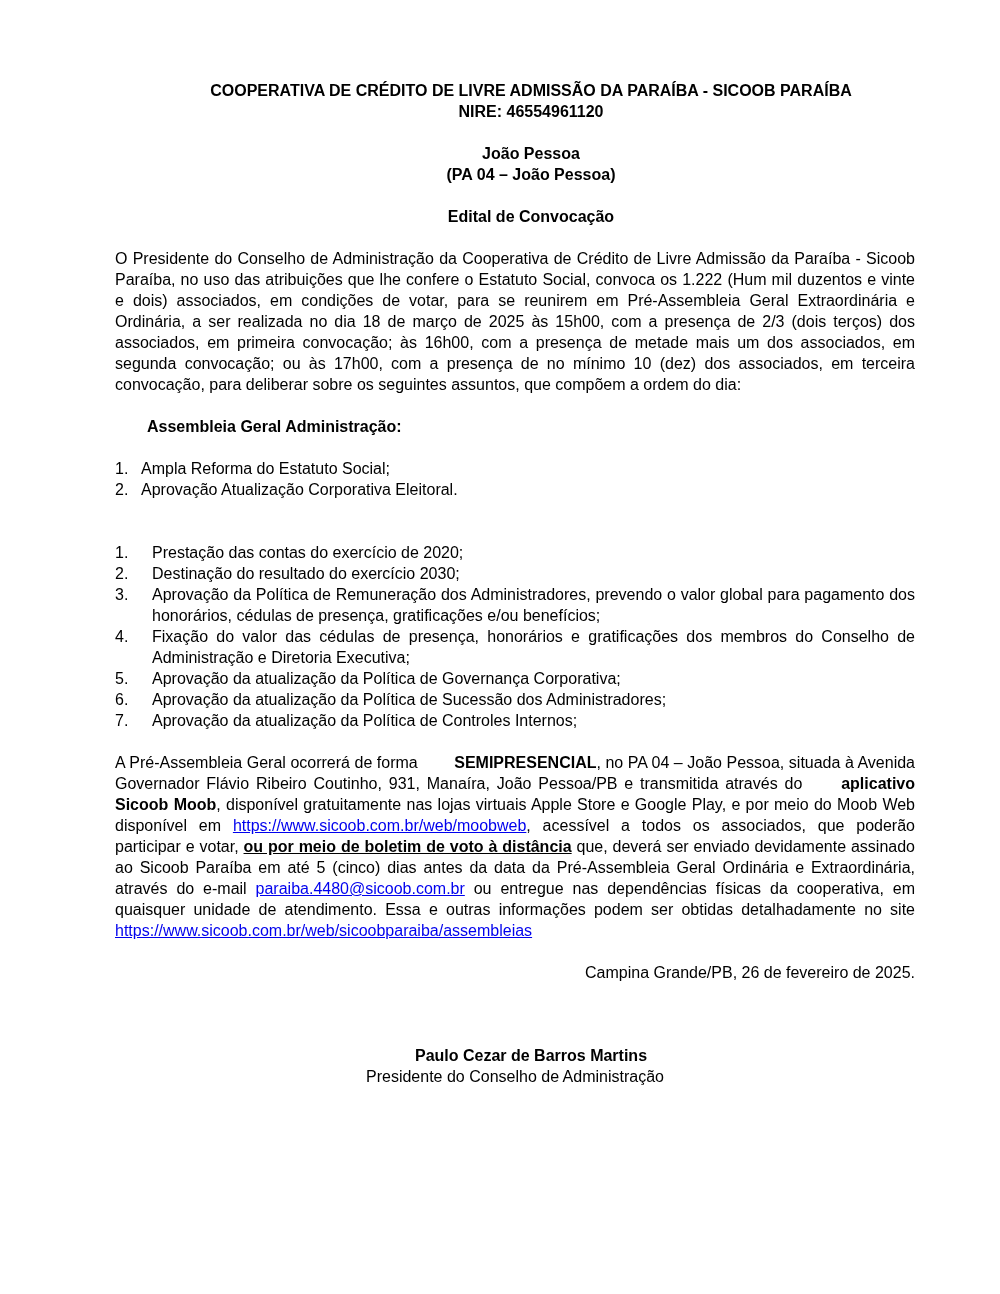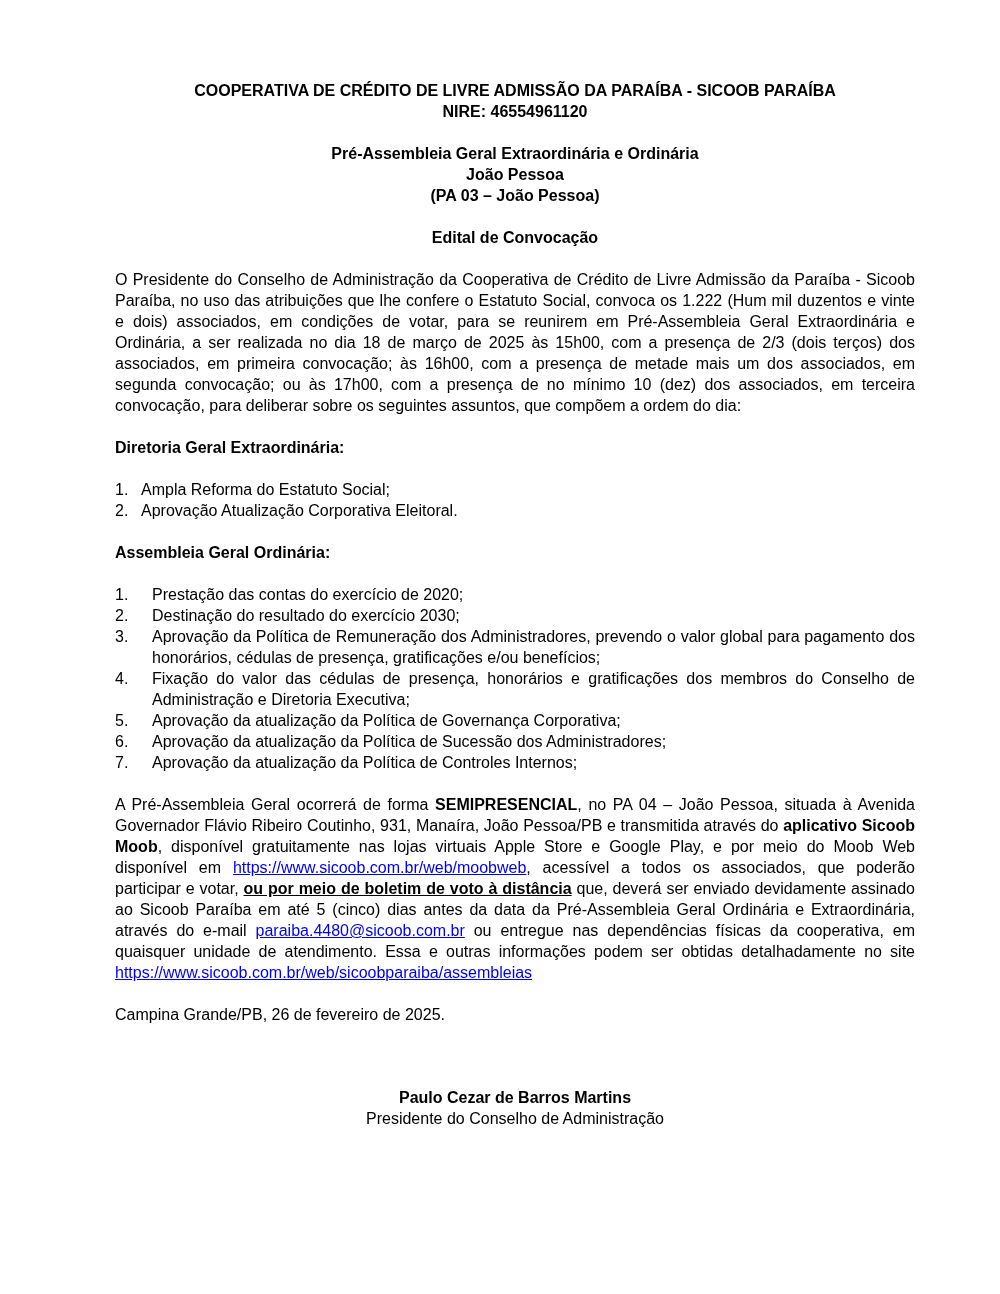--- a/index.html
+++ b/index.html
@@ -14,22 +14,22 @@
     font-family: "Liberation Sans", sans-serif;
     font-size: 16px;
     line-height: 21px;
     color: #000000;
     -webkit-font-smoothing: antialiased;
   }
   .doc {
     padding: 80px 85px 0 115px;
   }
   .center { text-align: center; }
-  .right  { }
-  .bold   { font-weight: bold; }
+  .right  { text-align: right; }
+  .bold   { font-weight: bold; margin-left: 32px; }
   .just   { text-align: justify; margin: 0; }
   .sp  { height: 21px; }
   .sp3 { height: 62px; }
   .li { display: flex; }
   .li .num { flex-shrink: 0; }
   .ext .num { width: 26px; }
   .ord .num { width: 37px; }
   .li .txt { flex: 1; text-align: justify; }
   p { margin: 0; }
   .plain { }
@@ -43,53 +43,51 @@
 </head>
 <body style="color: rgb(0, 0, 0); background: rgb(255, 255, 255);">
 
 <div class="doc">
 
   <div class="center bold">COOPERATIVA DE CRÉDITO DE LIVRE ADMISSÃO DA PARAÍBA - SICOOB PARAÍBA</div>
   <div class="center bold">NIRE: 46554961120</div>
 
   <div class="sp"></div>
 
-  <div class="center bold">Pré-Assembleia Geral Extraordinária e Ordinária</div>
   <div class="center bold">João Pessoa</div>
-  <div class="center bold">(PA 03 – João Pessoa)</div>
+  <div class="center bold">(PA 04 – João Pessoa)</div>
 
   <div class="sp"></div>
 
   <div class="center bold">Edital de Convocação</div>
 
   <div class="sp"></div>
 
   <p class="just">O Presidente do Conselho de Administração da Cooperativa de Crédito de Livre Admissão da Paraíba - Sicoob Paraíba, no uso das atribuições que lhe confere o Estatuto Social, convoca os 1.222 (Hum mil duzentos e vinte e dois) associados, em condições de votar, para se reunirem em Pré-Assembleia Geral Extraordinária e Ordinária, a ser realizada no dia 18 de março de 2025 às 15h00, com a presença de 2/3 (dois terços)  dos associados, em primeira convocação; às 16h00, com a presença de metade mais um dos associados, em segunda convocação; ou às 17h00, com a presença de no mínimo 10 (dez) dos associados, em terceira convocação, para deliberar sobre os seguintes assuntos, que compõem a ordem do dia:</p>
 
   <div class="sp"></div>
 
-  <div class="bold">Diretoria Geral Extraordinária:</div>
+  <div class="bold">Assembleia Geral Administração:</div>
 
   <div class="sp"></div>
 
   <div class="list ext">
 
   <div class="li">
         <span class="num">1.</span>
         <span class="txt">Ampla Reforma do Estatuto Social;</span>
       </div>
       <div class="li">
         <span class="num">2.</span>
         <span class="txt">Aprovação Atualização Corporativa Eleitoral.</span>
       </div>
     </div>
 
   <div class="sp"></div>
 
-  <div class="bold">Assembleia Geral Ordinária:</div>
 
   <div class="sp"></div>
 
   <div class="list ord">
 
   <div class="li">
         <span class="num">1.</span>
         <span class="txt">Prestação das contas do exercício de 2020;</span>
       </div>
       <div class="li">

